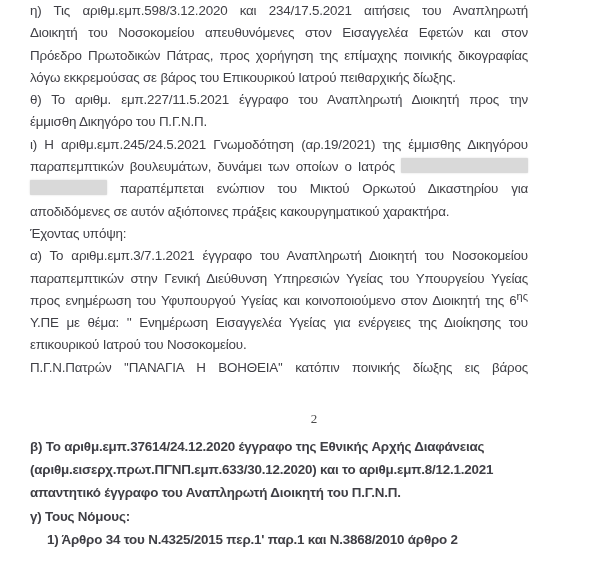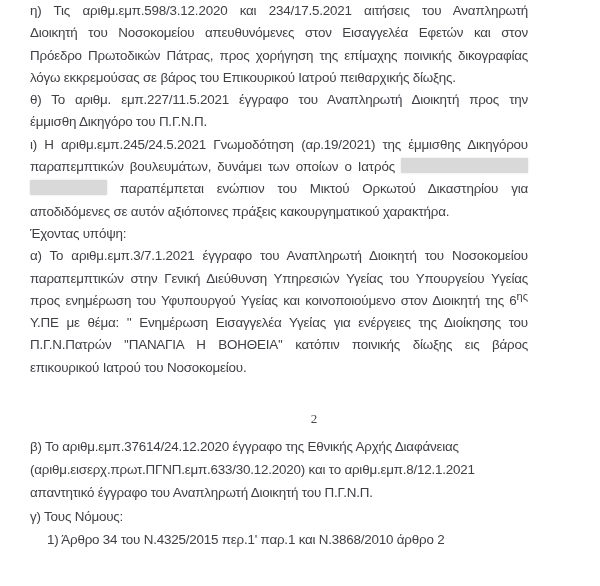--- a/index.html
+++ b/index.html
@@ -62,20 +62,21 @@
     position: relative;
     left: 35px;
     font-family: "Liberation Serif", serif;
     font-size: 13px;
     letter-spacing: 0;
     color: #4a4a4a;
   }
   .bottom .ln {
     line-height: 23.2px;
     height: 23.2px;
+    font-weight: bold;
   }
   .bottom { margin-top: 5px; }
   .indented { padding-left: 17px; }
 </style>
 </head>
 <body>
 
 <div class="page">
   <div class="text-col">
 
@@ -98,22 +99,22 @@
       <div class="ln left">αποδιδόμενες σε αυτόν αξιόποινες πράξεις κακουργηματικού χαρακτήρα.</div>
     </div>
 
     <div class="ln left gap-above">Έχοντας υπόψη:</div>
 
     <div>
       <div class="ln">α) Το αριθμ.εμπ.3/7.1.2021 έγγραφο του Αναπληρωτή Διοικητή του Νοσοκομείου</div>
       <div class="ln">παραπεμπτικών στην Γενική Διεύθυνση Υπηρεσιών Υγείας του Υπουργείου Υγείας</div>
       <div class="ln"><span>προς ενημέρωση του Υφυπουργού Υγείας και κοινοποιούμενο στον Διοικητή της 6</span><sup class="ord">ης</sup></div>
       <div class="ln">Υ.ΠΕ με θέμα: '' Ενημέρωση Εισαγγελέα Υγείας για ενέργειες της Διοίκησης του</div>
+      <div class="ln left">επικουρικού Ιατρού του Νοσοκομείου.</div>
       <div class="ln">Π.Γ.Ν.Πατρών ''ΠΑΝΑΓΙΑ Η ΒΟΗΘΕΙΑ'' κατόπιν ποινικής δίωξης εις βάρος</div>
-      <div class="ln left">επικουρικού Ιατρού του Νοσοκομείου.</div>
     </div>
 
     <div class="pagenum">2</div>
 
     <div class="bottom">
       <div>
         <div class="ln left">β) Το αριθμ.εμπ.37614/24.12.2020 έγγραφο της Εθνικής Αρχής Διαφάνειας</div>
         <div class="ln left">(αριθμ.εισερχ.πρωτ.ΠΓΝΠ.εμπ.633/30.12.2020) και το αριθμ.εμπ.8/12.1.2021</div>
         <div class="ln left">απαντητικό έγγραφο του Αναπληρωτή Διοικητή του Π.Γ.Ν.Π.</div>
       </div>

